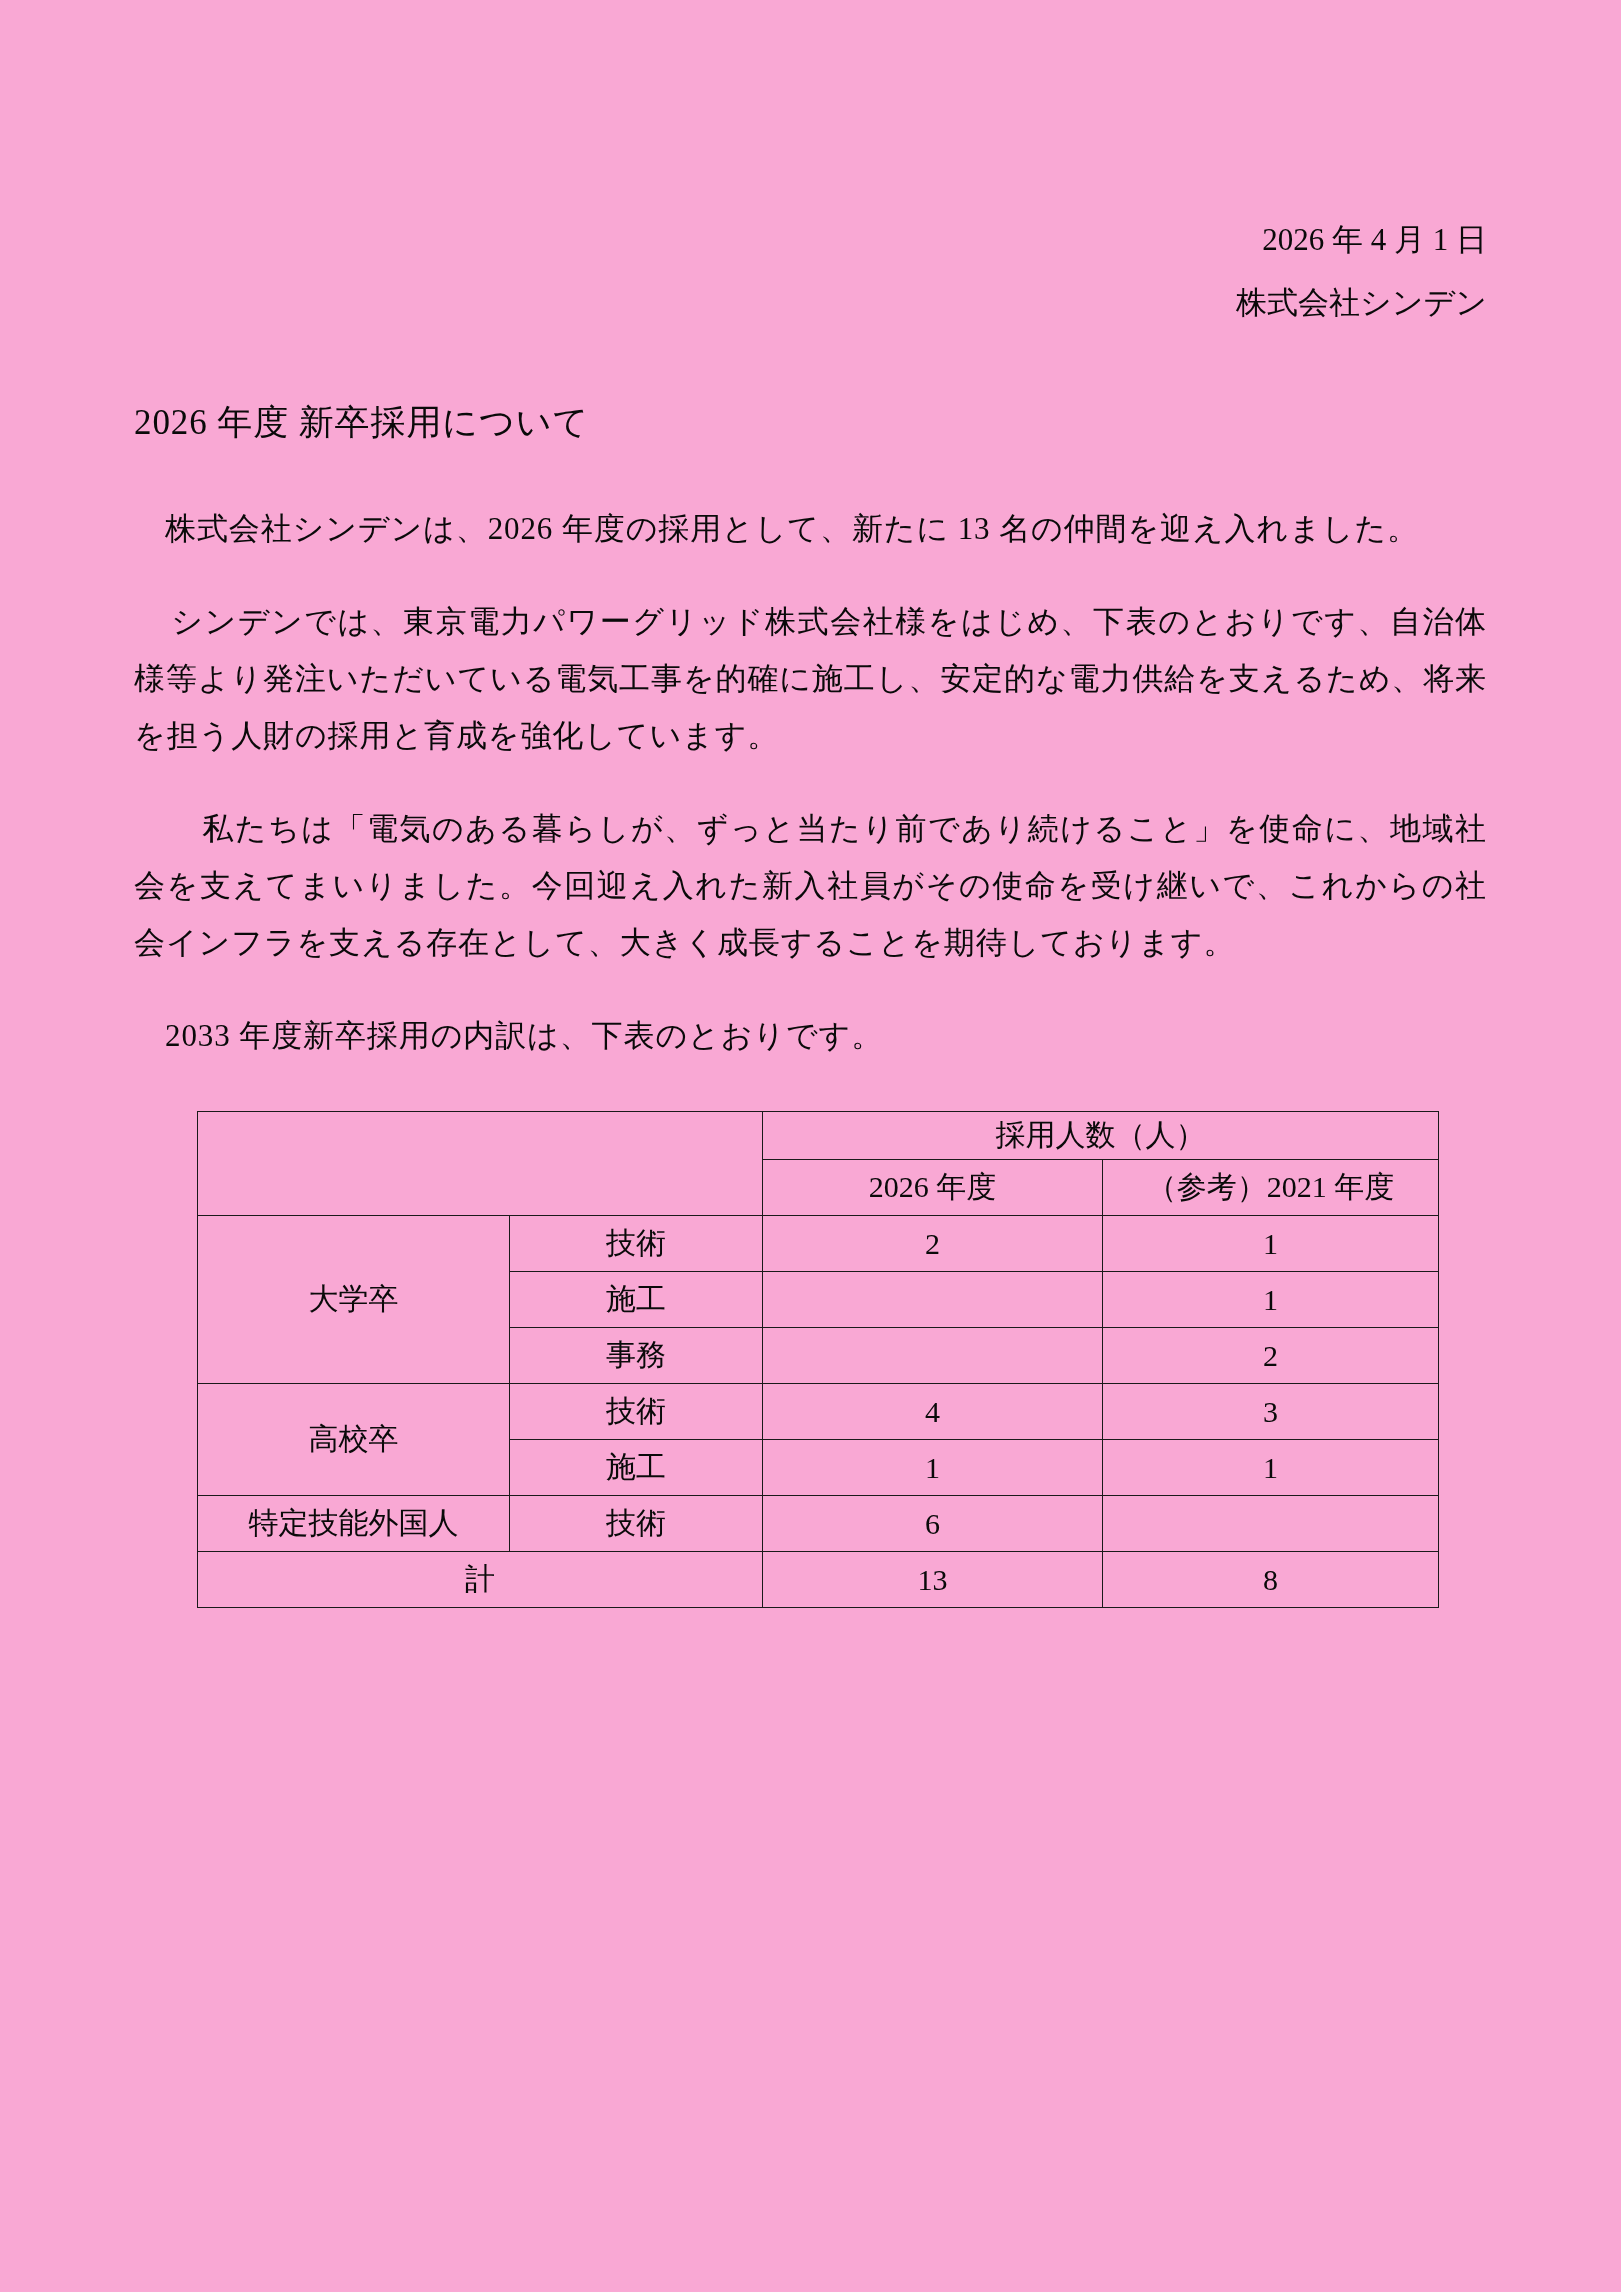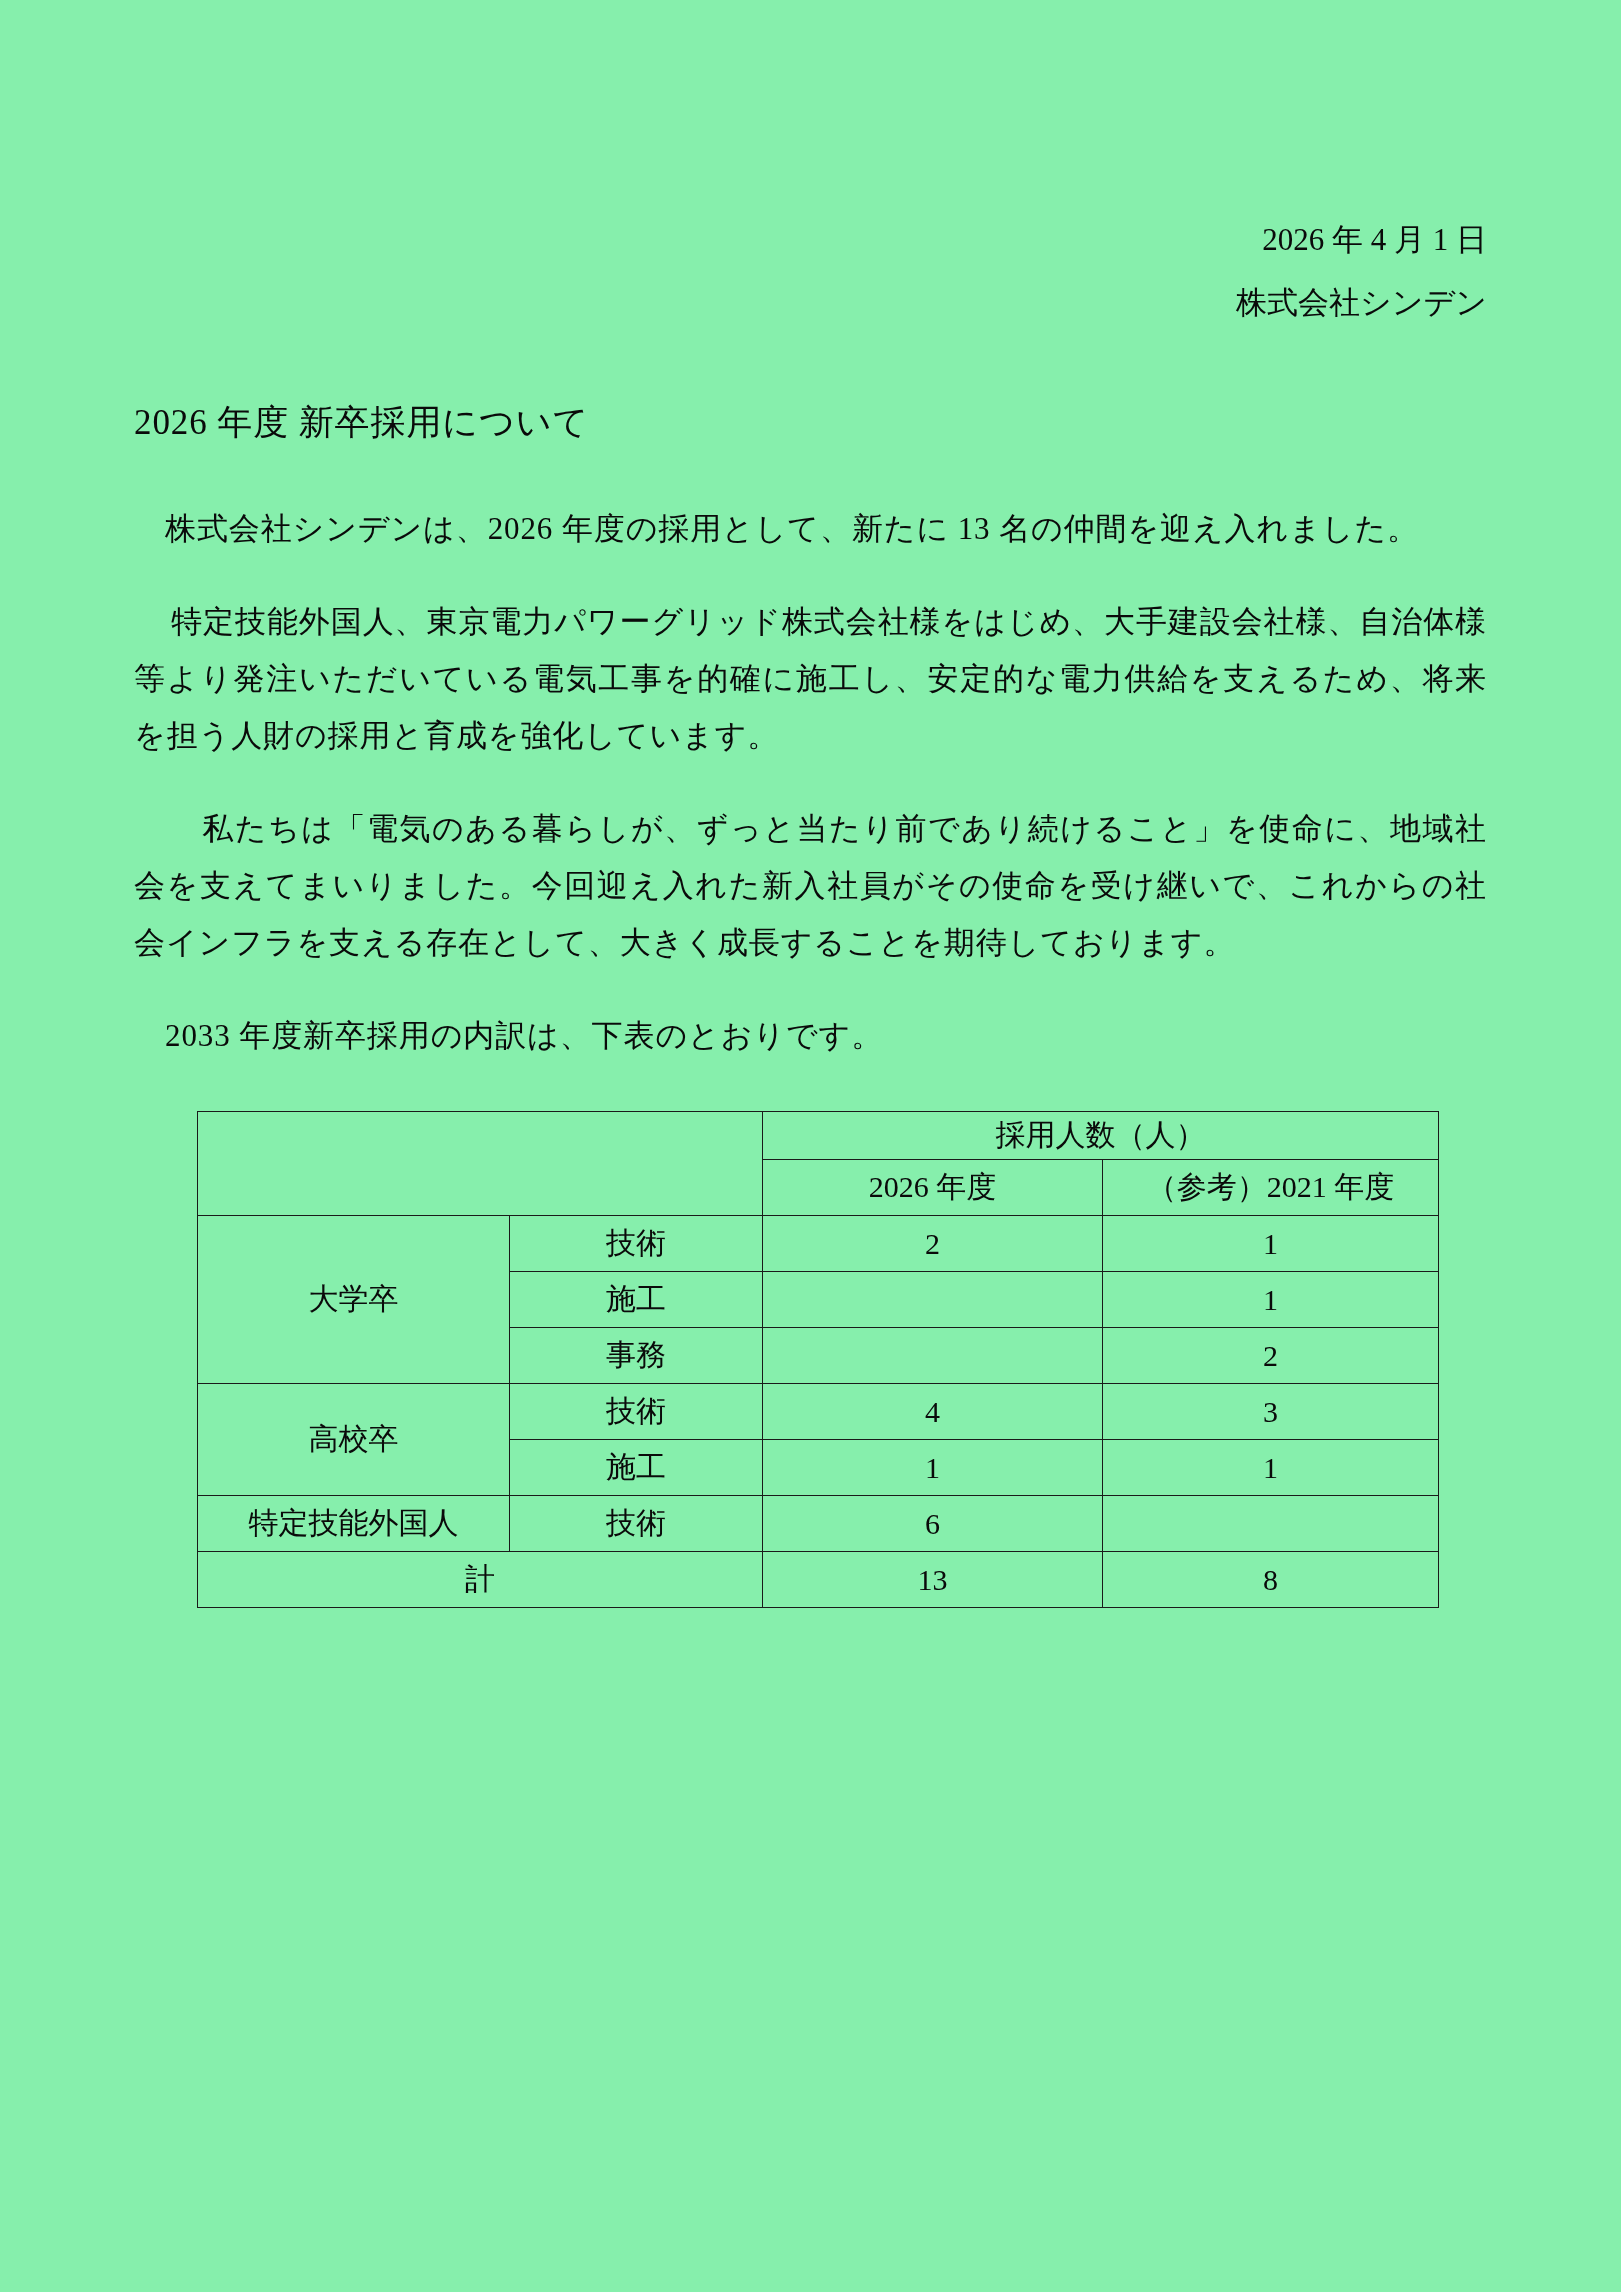--- a/index.html
+++ b/index.html
@@ -1,21 +1,21 @@
 <!DOCTYPE html>
 <html lang="ja" style="font-size:14.3px"><head>
 <meta charset="utf-8">
 <style>
   html, body { margin: 0; padding: 0; background: #888; }
   .page {
     position: relative;
     width: 1621px;
     height: 2293px;
     margin: 0 auto;
-    background: #86efac;
+    background: #f9a8d4;
     color: #0a0a0a;
     font-family: "Liberation Serif", "DejaVu Serif", serif;
     box-sizing: border-box;
     padding: 208px 134px 0 134px;
     overflow: hidden;
   }
   .date-block {
     text-align: right;
     font-size: 31px;
     line-height: 63px;
@@ -67,21 +67,21 @@
 
   <div class="date-block">
     <div>2026 年 4 月 1 日</div>
     <div>株式会社シンデン</div>
   </div>
 
   <div class="doc-title">2026 年度 新卒採用について</div>
 
   <div class="body-text">
     <p class="first in1">株式会社シンデンは、2026 年度の採用として、新たに 13 名の仲間を迎え入れました。</p>
-    <p class="in1_2">特定技能外国人、東京電力パワーグリッド株式会社様をはじめ、大手建設会社様、自治体様等より発注いただいている電気工事を的確に施工し、安定的な電力供給を支えるため、将来を担う人財の採用と育成を強化しています。</p>
+    <p class="in1_2">シンデンでは、東京電力パワーグリッド株式会社様をはじめ、下表のとおりです、自治体様等より発注いただいている電気工事を的確に施工し、安定的な電力供給を支えるため、将来を担う人財の採用と育成を強化しています。</p>
     <p class="in2">私たちは「電気のある暮らしが、ずっと当たり前であり続けること」を使命に、地域社会を支えてまいりました。今回迎え入れた新入社員がその使命を受け継いで、これからの社会インフラを支える存在として、大きく成長することを期待しております。</p>
     <p class="in1">2033 年度新卒採用の内訳は、下表のとおりです。</p>
   </div>
 
   <table class="hiring">
     <colgroup>
       <col style="width:312px">
       <col style="width:253px">
       <col style="width:340px">
       <col style="width:336px">

